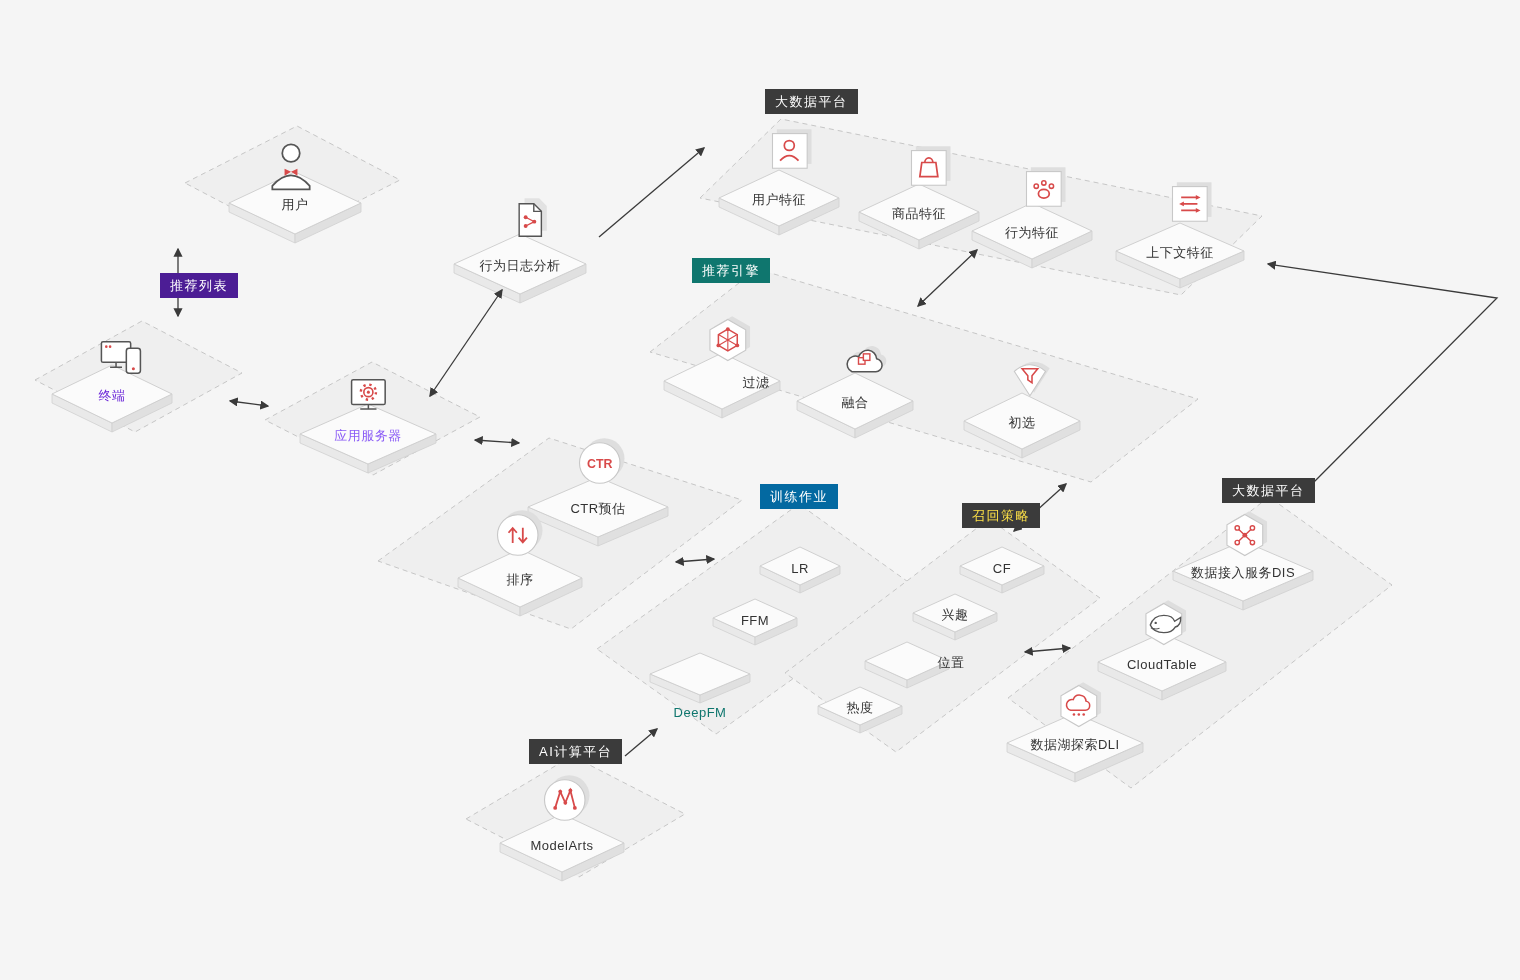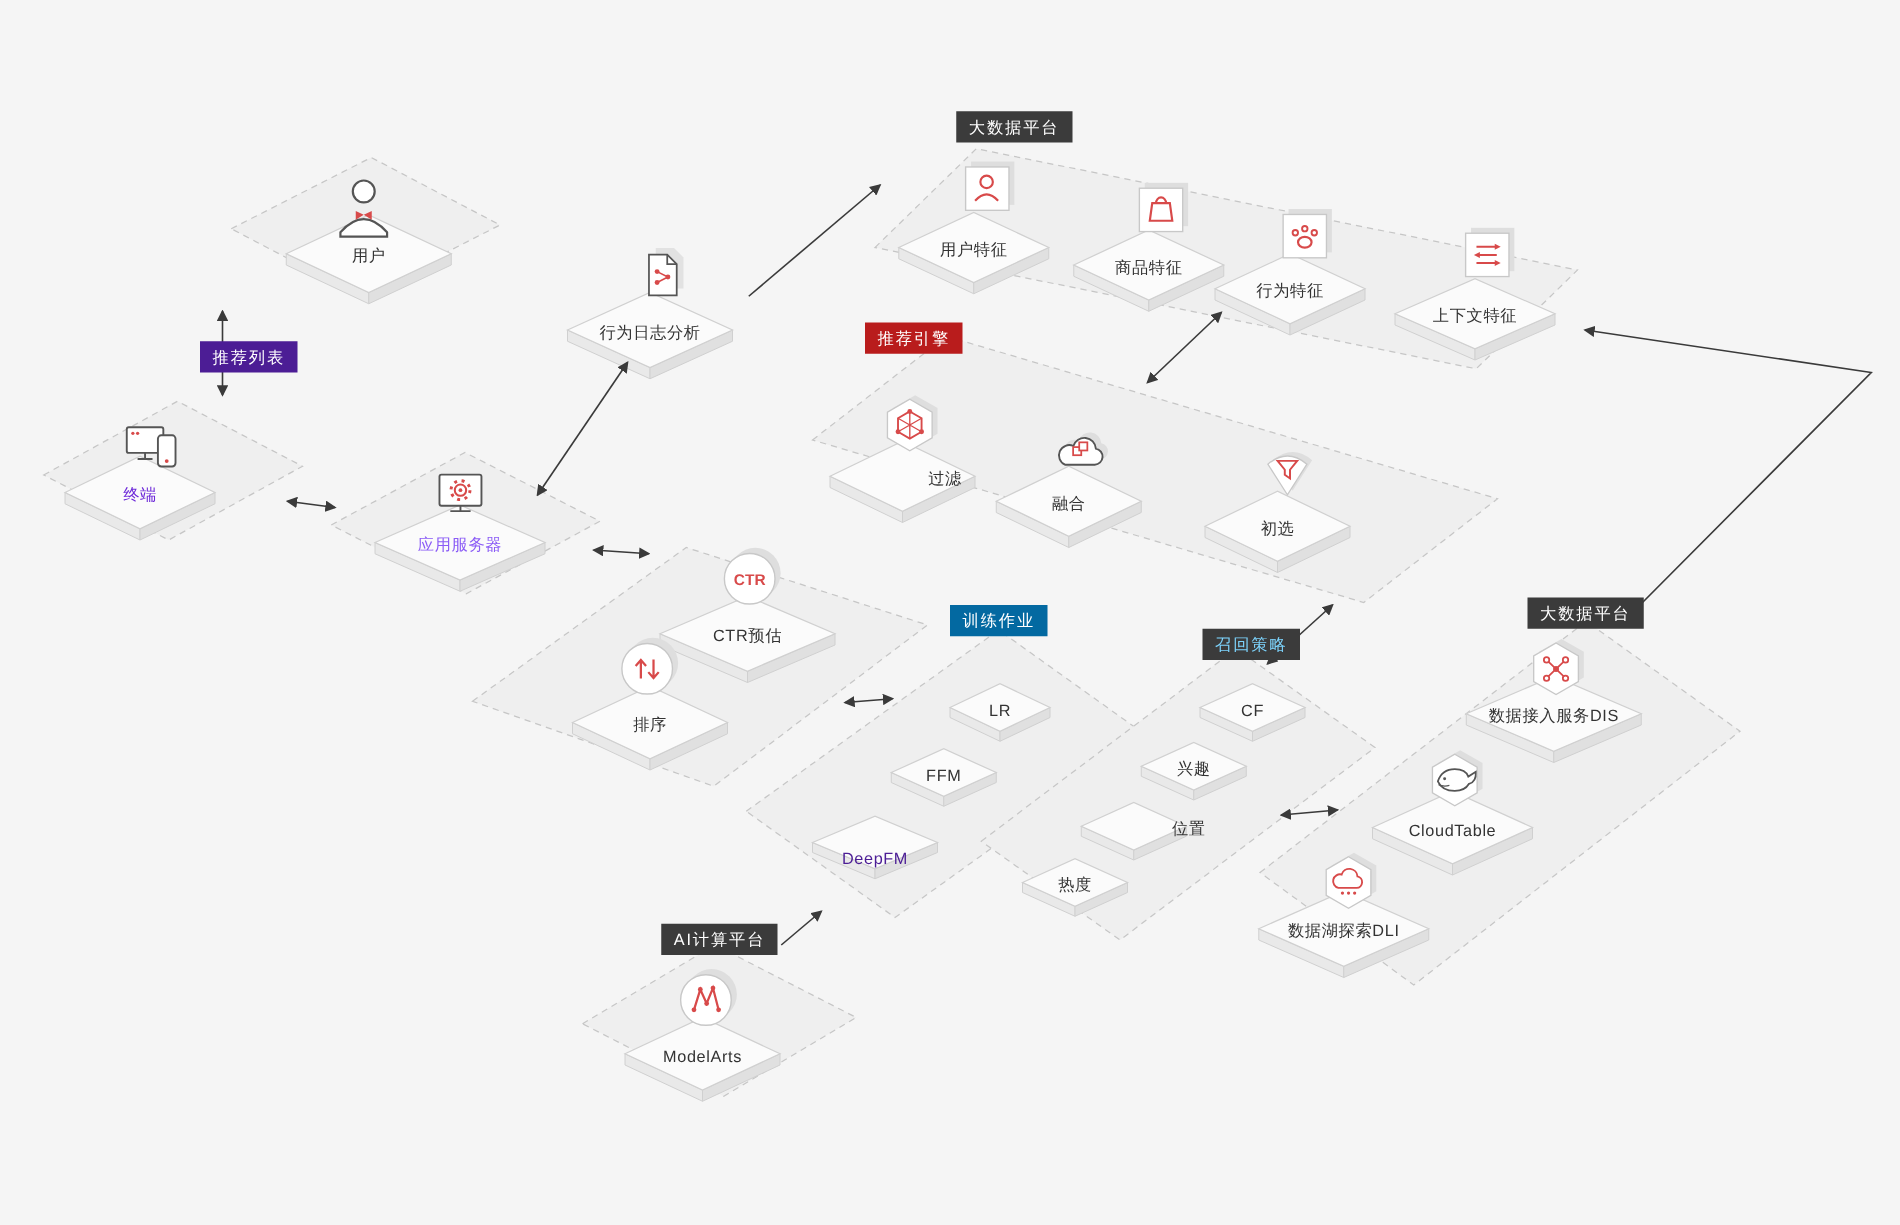--- a/index.html
+++ b/index.html
@@ -295,21 +295,21 @@
         <svg viewBox="0 0 48 48">
           <circle cx="26" cy="20" r="18" fill="#dedede"></circle>
           <circle cx="22" cy="24" r="18" fill="#ffffff" stroke="#c8c8c8"></circle>
           <path d="M17.5 31 V18 M13.8 22 l3.7 -4.2 3.7 4.2" fill="none" stroke="#D84A4A" stroke-width="1.6"></path>
           <path d="M26.5 17.5 V30.5 M22.8 26.4 l3.7 4.2 3.7 -4.2" fill="none" stroke="#D84A4A" stroke-width="1.6"></path>
         </svg>
       </div>
       <div class="node-label" style="left:520px;top:580px;color:#333333">排序</div>
       <div class="node-label" style="left:800px;top:568px;color:#333333">LR</div>
       <div class="node-label" style="left:755px;top:620px;color:#333333">FFM</div>
-      <div class="node-label" style="left:700px;top:687px;color:#4c1d95">DeepFM</div>
+      <div class="node-label" style="left:700px;top:712px;color:#0f766e">DeepFM</div>
       <div class="node-label" style="left:1002px;top:568px;color:#333333">CF</div>
       <div class="node-label" style="left:955px;top:615px;color:#333333">兴趣</div>
       <div class="node-label" style="left:951px;top:663px;color:#333333">位置</div>
       <div class="node-label" style="left:860px;top:708px;color:#333333">热度</div>
       <div class="icon" style="left:1247px;top:535px;width:52px;height:52px">
         <svg viewBox="0 0 48 48">
           <polygon points="26,2 42.5,11.5 42.5,30.5 26,40 9.5,30.5 9.5,11.5" fill="#dedede"></polygon>
           <polygon points="22,5 38.5,14.5 38.5,33.5 22,43 5.5,33.5 5.5,14.5" fill="#ffffff" stroke="#c8c8c8"></polygon>
           <path d="M15 17.5 L29 31 M29 17.5 L15 31" stroke="#D84A4A" stroke-width="1.3"></path>
           <circle cx="15" cy="17.5" r="2" fill="#fff" stroke="#D84A4A" stroke-width="1.3"></circle>
@@ -349,19 +349,19 @@
           <circle cx="13.5" cy="31" r="1.7" fill="#D84A4A"></circle>
           <circle cx="18" cy="16.5" r="1.7" fill="#D84A4A"></circle>
           <circle cx="22.5" cy="26.5" r="1.7" fill="#D84A4A"></circle>
           <circle cx="27" cy="15.5" r="1.7" fill="#D84A4A"></circle>
           <circle cx="31" cy="31" r="1.7" fill="#D84A4A"></circle>
         </svg>
       </div>
       <div class="node-label" style="left:562px;top:845px;color:#333333">ModelArts</div>
       <div class="tag" style="left:160px;top:273px;background:#4c1d95;color:#FFFFFF">推荐列表</div>
       <div class="tag" style="left:765px;top:89px;background:#3B3B3B;color:#FFFFFF">大数据平台</div>
-      <div class="tag" style="left:692px;top:258px;background:#b91c1c;color:#FFFFFF">推荐引擎</div>
+      <div class="tag" style="left:692px;top:258px;background:#0f766e;color:#FFFFFF">推荐引擎</div>
       <div class="tag" style="left:760px;top:484px;background:#0369a1;color:#FFFFFF">训练作业</div>
-      <div class="tag" style="left:962px;top:503px;background:#3B3B3B;color:#7dd3fc">召回策略</div>
+      <div class="tag" style="left:962px;top:503px;background:#3B3B3B;color:#fde047">召回策略</div>
       <div class="tag" style="left:1222px;top:478px;background:#3B3B3B;color:#FFFFFF">大数据平台</div>
       <div class="tag" style="left:529px;top:739px;background:#3B3B3B;color:#FFFFFF">AI计算平台</div>
     </div>
 </div>
 
 </body></html>

